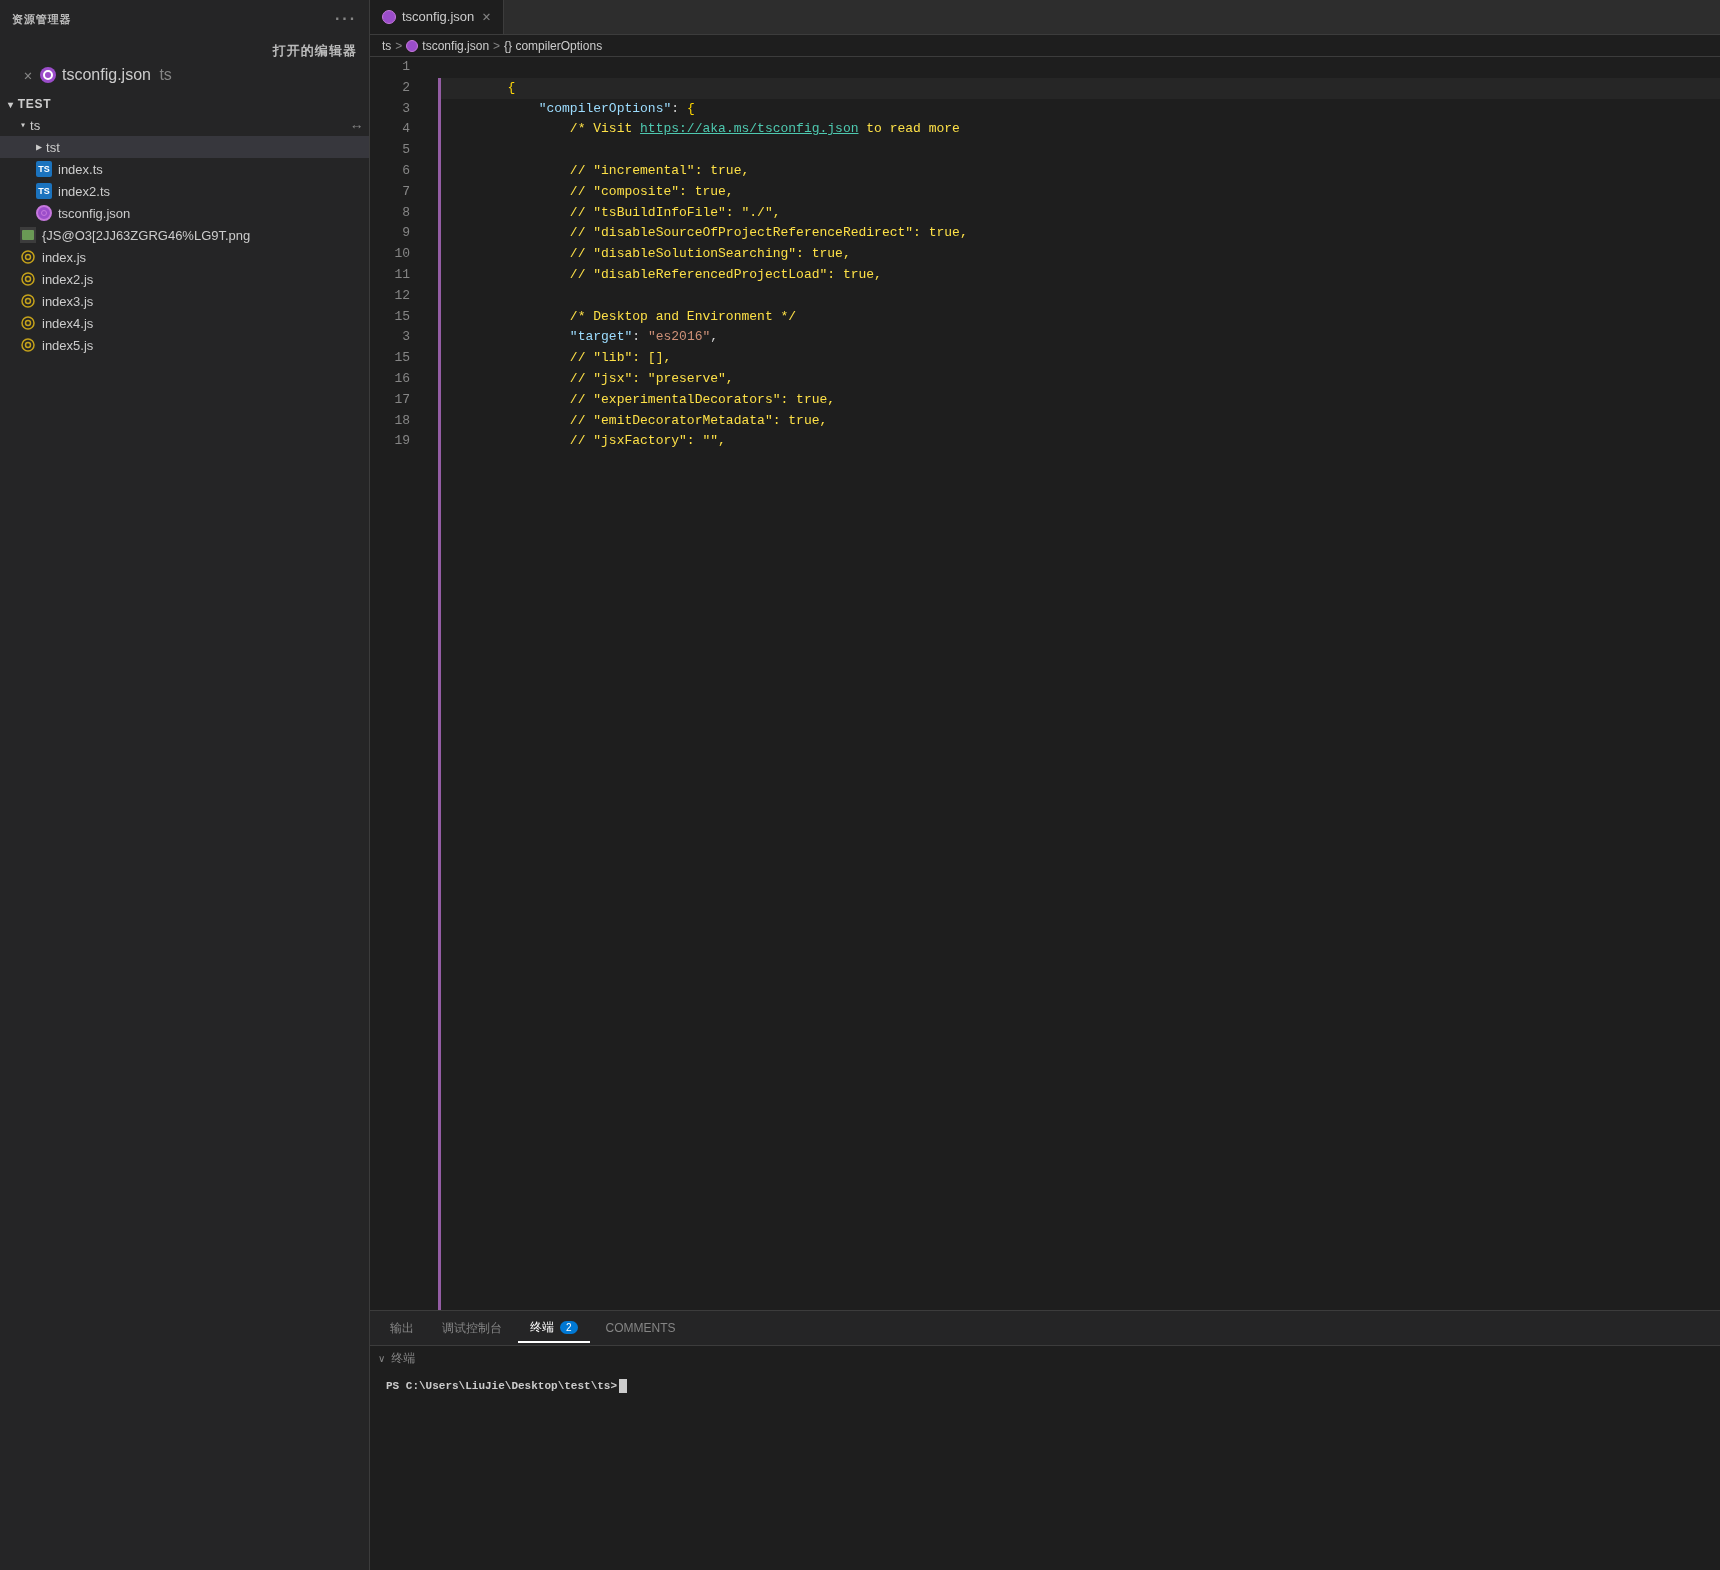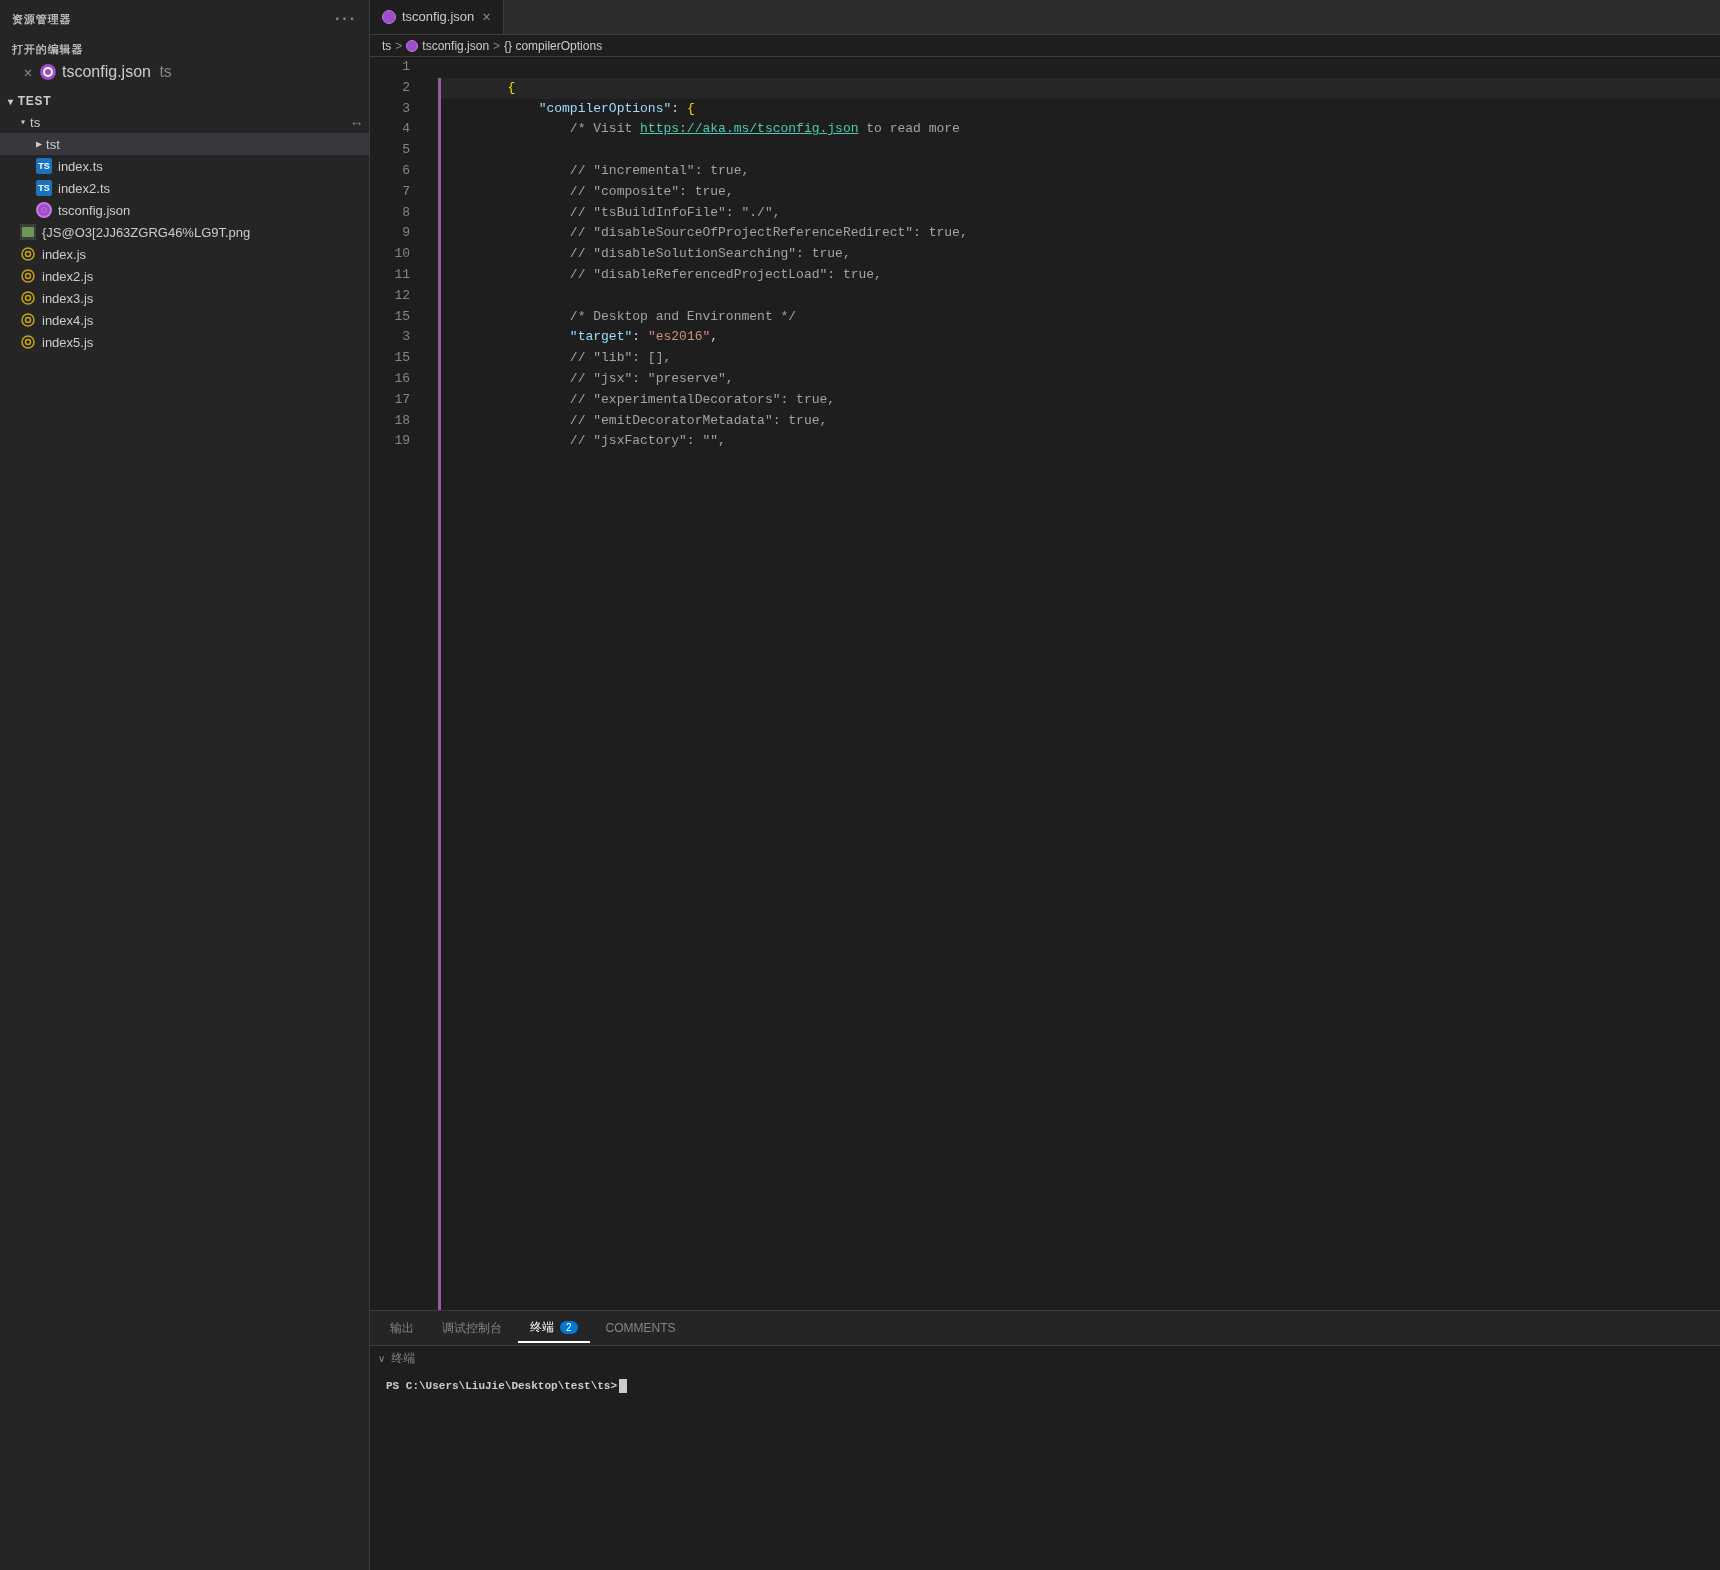--- a/index.html
+++ b/index.html
@@ -48,26 +48,27 @@
       font-size: 16px;
       color: #858585;
       letter-spacing: 2px;
     }
 
     .open-editors-section {
       padding: 4px 0;
     }
 
     .section-label {
-      font-size: 11px;
+      font-size: 13px;
       font-family: Liberation Serif, serif;
       font-weight: 600;
       letter-spacing: 0.08em;
       color: #bbbbbb;
       padding: 4px 12px;
+      text-align: right;
     }
 
     .editor-tab-item {
       display: flex;
       align-items: center;
       padding: 2px 8px 2px 20px;
       height: 22px;
       cursor: pointer;
     }
 
@@ -376,21 +377,21 @@
       background: rgba(255,255,255,0.04);
     }
 
     
     .gutter-area {
       width: 20px;
       flex-shrink: 0;
       position: relative;
     }
     .c-string { color: #ce9178; }
-    .c-comment { color: #a3a3a3; }
+    .c-comment { color: #fde047; }
     .c-punctuation { color: #d4d4d4; }
     .c-property { color: #9cdcfe; }
     .c-url { color: #4ec9b0; text-decoration: underline; }
     .c-brace { color: #ffd700; }
 
     
     .terminal-area {
       height: 260px;
       background: #1e1e1e;
       border-top: 1px solid #3c3c3c;

